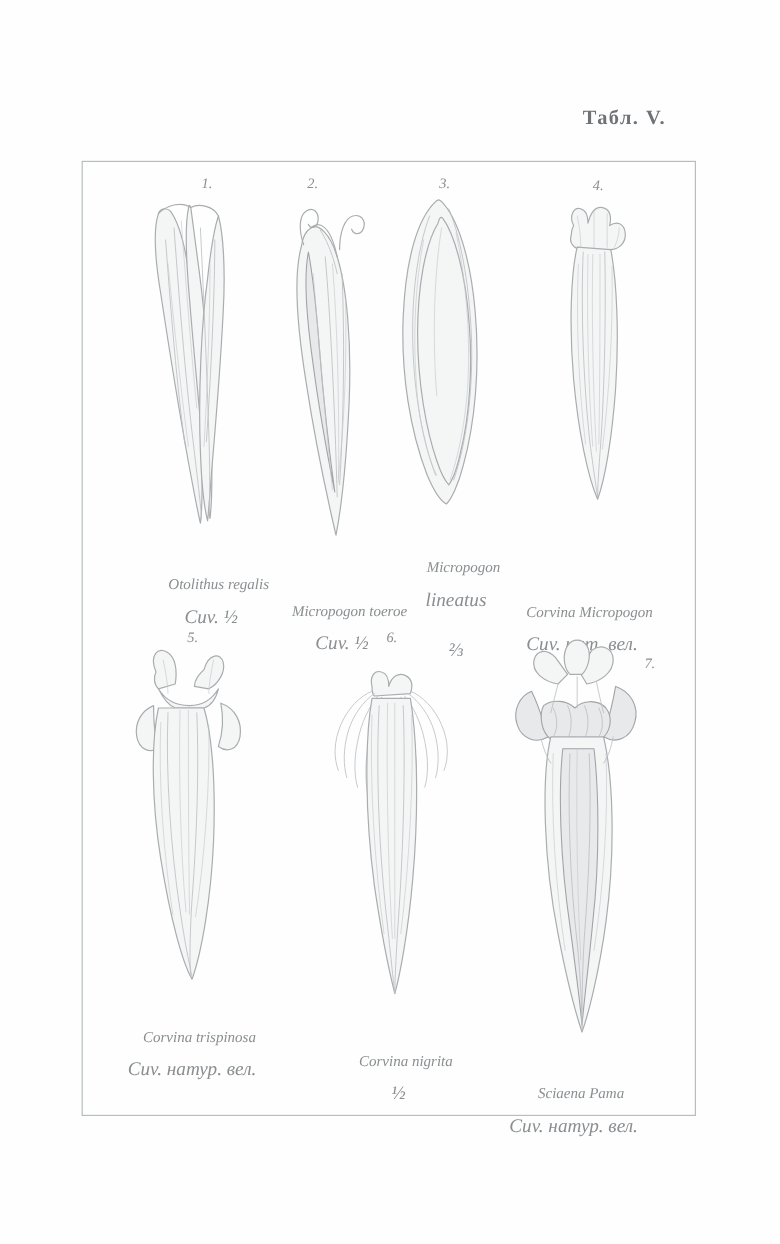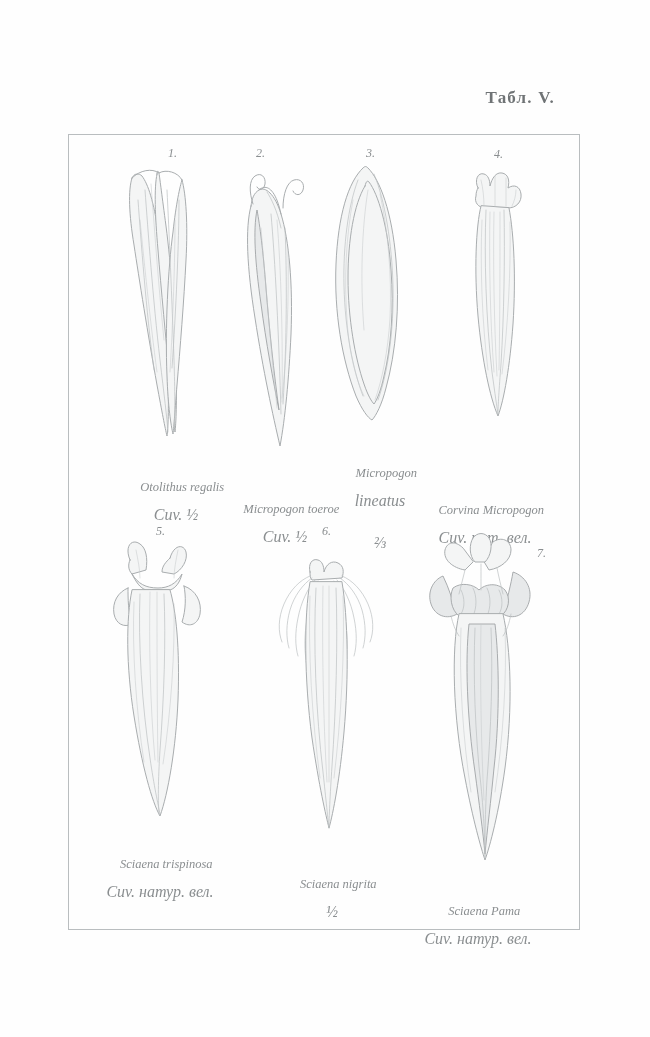--- a/index.html
+++ b/index.html
@@ -228,21 +228,21 @@
       <path class="ol-thin" d="M72,58 C74,104 72,162 68,214 C66,246 66,266 67,278"></path>
       <path class="ol-hatch" d="M42,66 C40,114 44,174 52,226"></path>
       <path class="ol-hatch" d="M82,68 C83,116 79,176 71,228"></path>
       <path class="ol-hatch" d="M58,56 C57,106 58,168 63,224"></path>
       <path class="ol-hatch" d="M65,56 C65,106 65,168 66,226"></path>
       <path class="ol-hatch" d="M44,14 C46,24 48,34 48,42"></path>
       <path class="ol-hatch" d="M86,14 C84,24 82,34 82,42"></path>
     </svg>
   </div>
   <div class="caption" style="left:75px; top:843px; width:170px;">
-    <span>Sciaena trispinosa</span>
+    <span>Corvina trispinosa</span>
     <span class="line2">Cuv. натур. вел.</span>
   </div>
 
   <div class="fig-num" style="left:322px; top:524px;">6.</div>
   <div class="fig" style="left:258px; top:538px;">
     <svg width="140" height="300" viewBox="0 0 140 300">
 
       <path class="ol-fill" d="M52,34 C50,26 54,20 60,22 C64,23 66,28 66,34 C68,26 74,22 80,25 C86,28 86,34 84,40 L54,42 C52,40 52,37 52,34 Z"></path>
 
       <path class="ol-thin" d="M52,38 C42,42 32,52 26,66 C20,80 20,94 24,104"></path>
@@ -258,21 +258,21 @@
       <path class="ol-fill" d="M52,44 C46,78 46,140 54,200 C61,248 68,278 71,290 C75,276 82,240 86,194 C91,138 90,80 84,44 Z"></path>
       <path class="ol-thin" d="M58,50 C55,104 58,176 65,234 C68,262 70,282 71,290"></path>
       <path class="ol-thin" d="M78,50 C80,102 78,172 74,228 C72,258 71,280 71,290"></path>
       <path class="ol-hatch" d="M52,58 C50,112 54,182 62,240"></path>
       <path class="ol-hatch" d="M85,58 C87,112 83,182 76,240"></path>
       <path class="ol-hatch" d="M65,48 C64,104 65,178 69,244"></path>
       <path class="ol-hatch" d="M71,48 C71,104 71,178 71,244"></path>
     </svg>
   </div>
   <div class="caption" style="left:252px; top:863px; width:160px;">
-    <span>Sciaena nigrita</span>
+    <span>Corvina nigrita</span>
     <span class="line2">½</span>
   </div>
 
   <div class="fig-num" style="left:537px; top:546px;">7.</div>
   <div class="fig" style="left:415px; top:528px;">
     <svg width="140" height="340" viewBox="0 0 140 340">
 
       <path class="ol-fill" d="M48,20 C40,12 32,14 30,22 C28,32 38,40 50,42 L58,34 Z"></path>
       <path class="ol-fill" d="M78,14 C86,8 96,12 96,22 C96,32 86,40 74,42 L68,32 Z"></path>
       <path class="ol-fill" d="M58,10 C62,4 70,4 74,10 C78,16 76,28 70,34 L60,34 C54,28 54,16 58,10 Z"></path>

